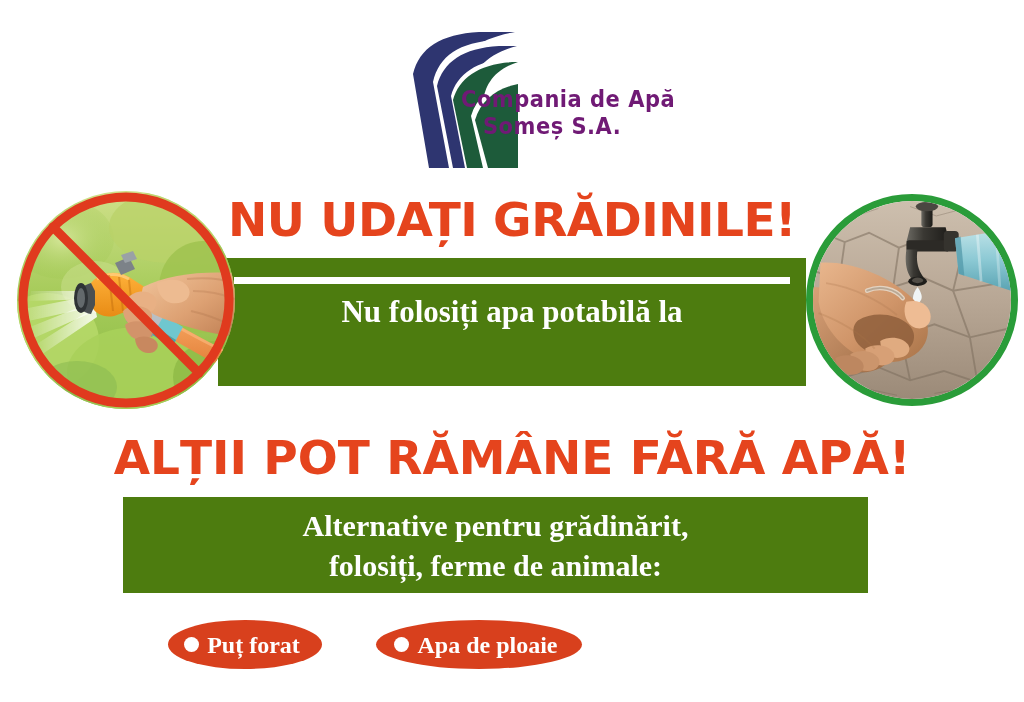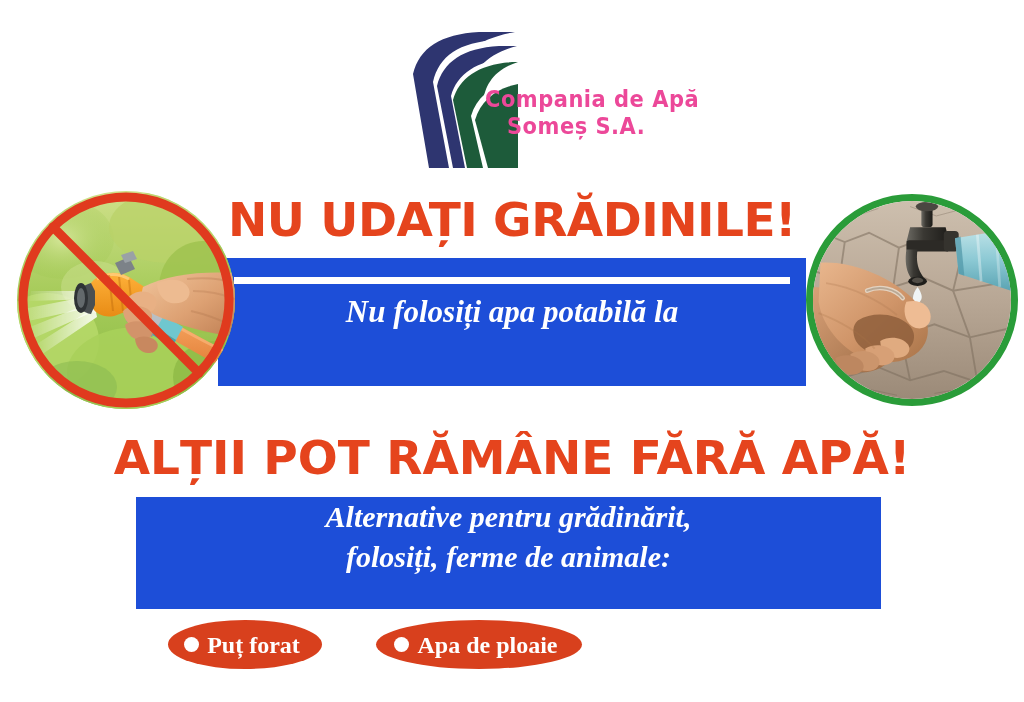--- a/index.html
+++ b/index.html
@@ -35,22 +35,21 @@
     top: 0;
     width: 125px;
     height: 140px;
   }
   .logo-wordmark {
     position: absolute;
     left: 68px;
     top: 56px;
     width: 200px;
     height: 80px;
-    color: #ec4899;
-    margin-left: 24px;
+    color: #701a75;
   }
   .logo-line {
     font-family: "DejaVu Sans", sans-serif;
     font-weight: 700;
     font-size: 21px;
     letter-spacing: 0.5px;
     line-height: 27px;
     white-space: nowrap;
     transform: scaleY(1.12);
     transform-origin: left center;
@@ -78,23 +77,22 @@
     left: 0; right: 0;
     top: 430px;
     font-size: 47px;
     line-height: 56px;
     letter-spacing: 0px;
   }
 
   
   .banner {
     position: absolute;
-    background: #1d4ed8;
+    background: #4d7c0f;
     box-sizing: border-box;
-    font-style: italic;
   }
   #banner-top {
     left: 218px;
     top: 258px;
     width: 588px;
     height: 128px;
     padding-top: 30px;
   }
   .banner-rule {
     position: absolute;
@@ -109,24 +107,25 @@
     font-weight: 700;
     color: #ffffff;
     text-align: center;
     font-size: 31px;
     line-height: 39px;
     white-space: nowrap;
   }
   #banner-top .banner-text { padding-top: 4px; }
 
   #banner-bottom {
-    left: 136px;
+    left: 123px;
     top: 497px;
     width: 745px;
-    height: 112px;
+    height: 96px;
+    padding-top: 9px;
   }
   #banner-bottom .banner-text {
     font-size: 30px;
     line-height: 40px;
   }
 
   
   .photo-circle {
     position: absolute;
     border-radius: 50%;

